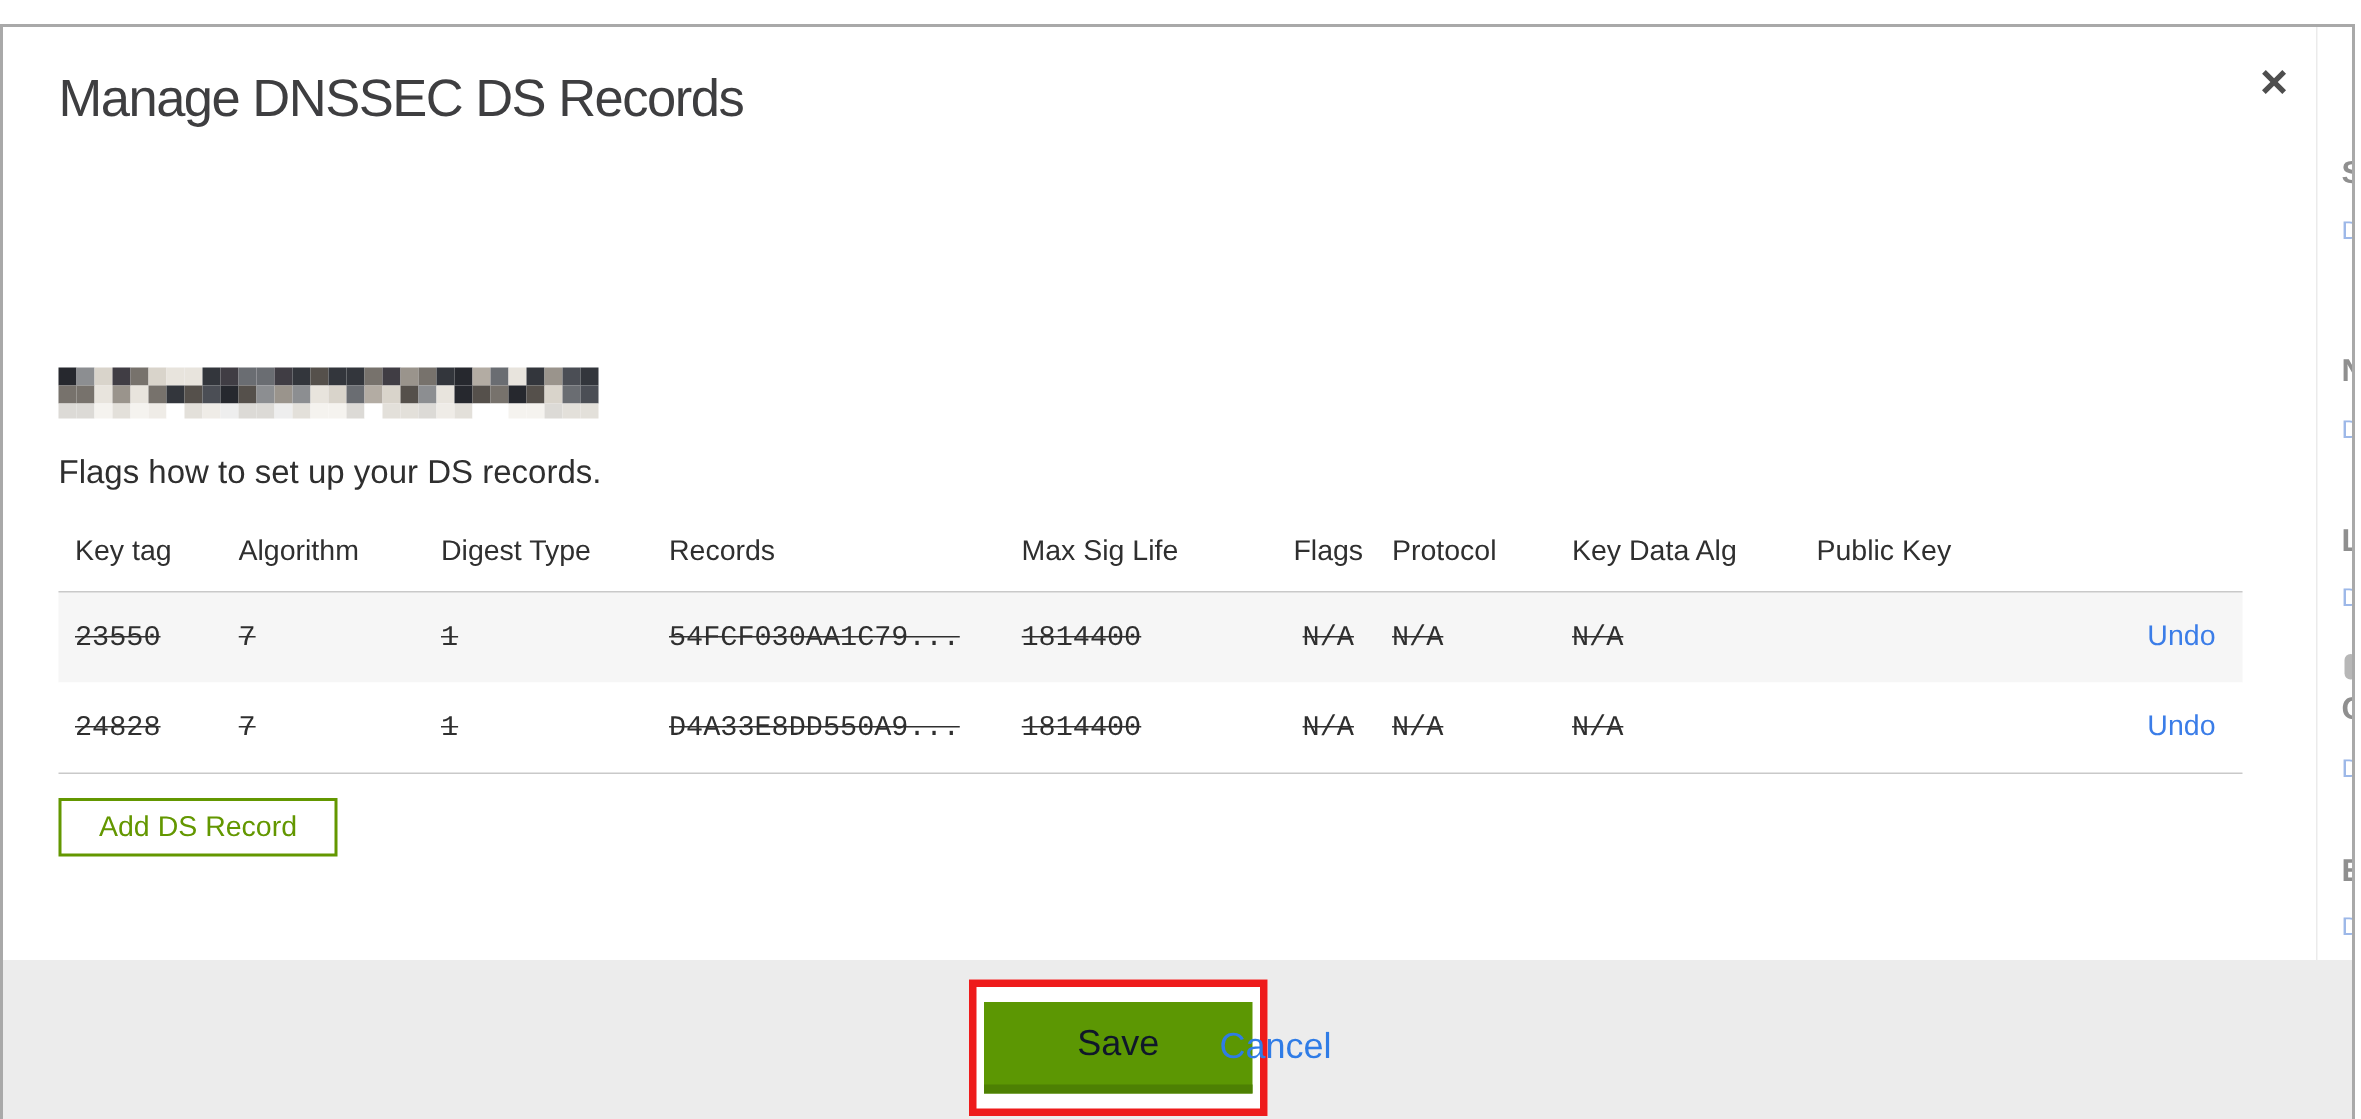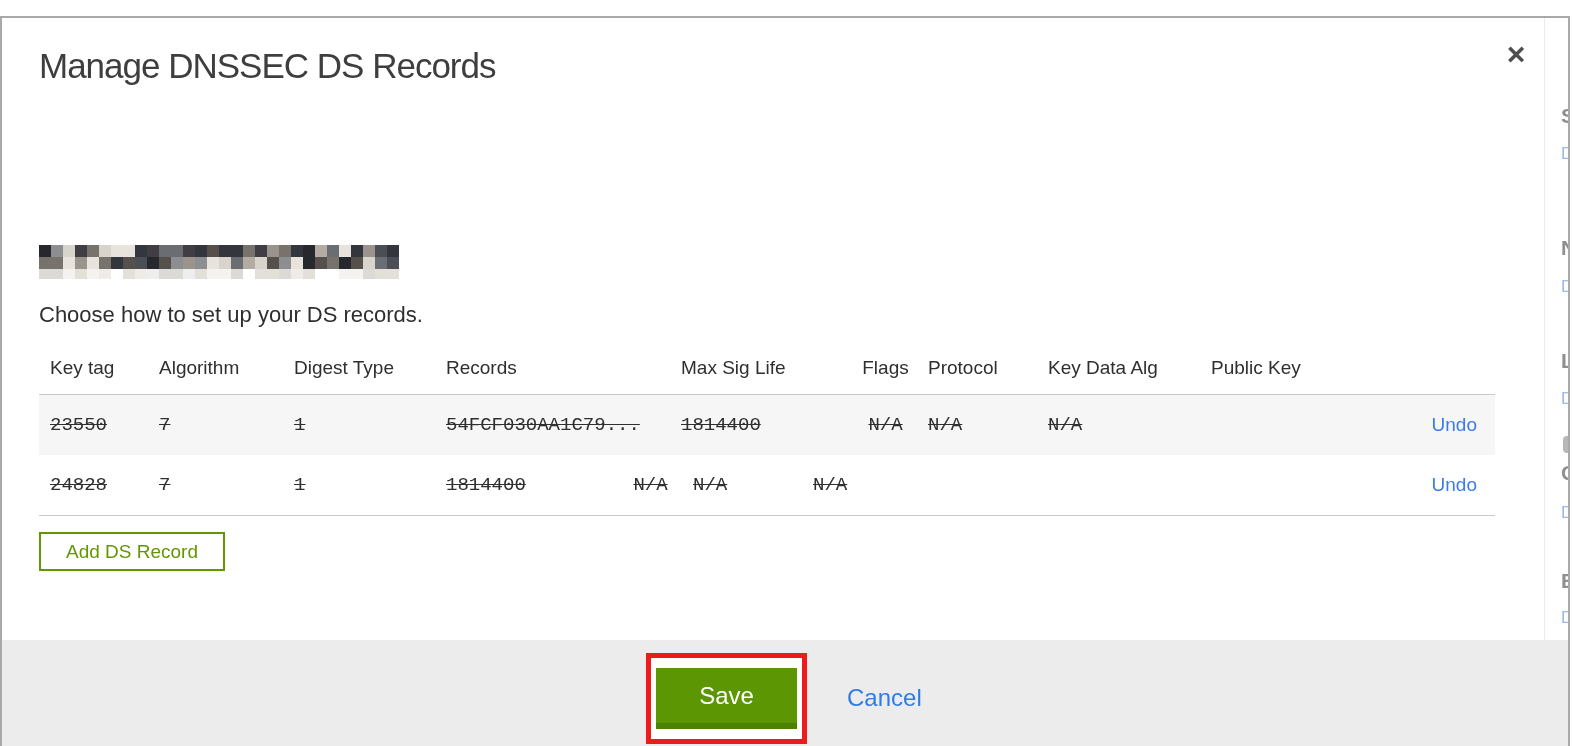--- a/index.html
+++ b/index.html
@@ -24,22 +24,22 @@
   .c5{width:85px;text-align:center;}.c6{width:120px;}.c7{width:163px;}.c8{width:140px;}
   .c9{flex:1 1 auto;text-align:right;padding-right:18px;}
   .strike{text-decoration:line-through;font-family:Liberation Mono, monospace;}
   .link{color:#3b7de8;text-decoration:none;cursor:pointer;}
 
   .add-btn{position:absolute;left:37px;top:514px;height:39px;padding:0 25px;background:#ffffff;border:2px solid #639700;color:#639700;font-size:19px;line-height:35px;box-sizing:border-box;cursor:pointer;font-family:inherit;}
 
   .footer{position:absolute;left:0;top:622px;bottom:0;width:1566px;background:#ececec;}
 
   .annotation-box{position:absolute;left:644px;top:635px;border:5px solid #ee1b1b;background:#ffffff;padding:10px 5px;}
-  .save-btn{display:block;width:141px;height:61px;background:#5c9703;border:none;border-bottom:6px solid #4d8003;color:#ffffff;font-size:24px;cursor:pointer;font-family:inherit;box-sizing:border-box;}
-  .cancel-link{position:absolute;left:845px;top:666px;font-size:24px;color:#2f7ce6;text-decoration:none;cursor:pointer;}
+  .save-btn{display:block;width:179px;height:61px;background:#5c9703;border:none;border-bottom:6px solid #4d8003;color:#0f172a;font-size:24px;cursor:pointer;font-family:inherit;box-sizing:border-box;}
+  .cancel-link{position:absolute;left:811px;top:666px;font-size:24px;color:#2f7ce6;text-decoration:none;cursor:pointer;}
 
   .modal-edge-line{position:absolute;left:1542px;top:0;height:622px;width:1px;background:#ebebeb;}
   .page-divider-line{position:absolute;left:1566px;top:0;height:622px;width:1px;background:#dcdcdc;}
   .bg-strip{position:absolute;left:1559px;top:0;width:9px;height:622px;overflow:hidden;}
   .bg-strip .frag{position:absolute;left:0;white-space:nowrap;}
   .frag.gray{font-weight:700;font-size:21px;color:#8f8f8f;}
   .frag.blue{font-size:17px;color:#9db8e8;}
   .scroll-thumb{position:absolute;left:1561px;top:418px;width:8px;height:17px;background:#b7b7b7;border-radius:4px;}
 </style>
 </head>
@@ -49,21 +49,21 @@
 
   <div class="title">Manage DNSSEC DS Records</div>
   <div class="close-x">×</div>
 
   <div class="mosaic">
       <div style="height: 12px;"><span class="px" style="background: rgb(38, 40, 46);"></span><span class="px" style="background: rgb(140, 142, 145);"></span><span class="px" style="background: rgb(217, 212, 203);"></span><span class="px" style="background: rgb(64, 61, 68);"></span><span class="px" style="background: rgb(119, 114, 108);"></span><span class="px" style="background: rgb(217, 212, 203);"></span><span class="px" style="background: rgb(232, 228, 221);"></span><span class="px" style="background: rgb(232, 228, 221);"></span><span class="px" style="background: rgb(51, 54, 60);"></span><span class="px" style="background: rgb(64, 61, 68);"></span><span class="px" style="background: rgb(106, 109, 114);"></span><span class="px" style="background: rgb(106, 109, 114);"></span><span class="px" style="background: rgb(64, 61, 68);"></span><span class="px" style="background: rgb(51, 54, 60);"></span><span class="px" style="background: rgb(85, 80, 75);"></span><span class="px" style="background: rgb(51, 54, 60);"></span><span class="px" style="background: rgb(51, 54, 60);"></span><span class="px" style="background: rgb(119, 114, 108);"></span><span class="px" style="background: rgb(64, 61, 68);"></span><span class="px" style="background: rgb(154, 148, 140);"></span><span class="px" style="background: rgb(119, 114, 108);"></span><span class="px" style="background: rgb(51, 54, 60);"></span><span class="px" style="background: rgb(38, 40, 46);"></span><span class="px" style="background: rgb(179, 172, 163);"></span><span class="px" style="background: rgb(106, 109, 114);"></span><span class="px" style="background: rgb(232, 228, 221);"></span><span class="px" style="background: rgb(51, 54, 60);"></span><span class="px" style="background: rgb(154, 148, 140);"></span><span class="px" style="background: rgb(75, 78, 85);"></span><span class="px" style="background: rgb(51, 54, 60);"></span></div>
       <div style="height: 12px;"><span class="px" style="background: rgb(119, 114, 108);"></span><span class="px" style="background: rgb(119, 114, 108);"></span><span class="px" style="background: rgb(232, 228, 221);"></span><span class="px" style="background: rgb(154, 148, 140);"></span><span class="px" style="background: rgb(232, 228, 221);"></span><span class="px" style="background: rgb(119, 114, 108);"></span><span class="px" style="background: rgb(51, 54, 60);"></span><span class="px" style="background: rgb(85, 80, 75);"></span><span class="px" style="background: rgb(75, 78, 85);"></span><span class="px" style="background: rgb(38, 40, 46);"></span><span class="px" style="background: rgb(85, 80, 75);"></span><span class="px" style="background: rgb(140, 142, 145);"></span><span class="px" style="background: rgb(154, 148, 140);"></span><span class="px" style="background: rgb(140, 142, 145);"></span><span class="px" style="background: rgb(232, 228, 221);"></span><span class="px" style="background: rgb(217, 212, 203);"></span><span class="px" style="background: rgb(106, 109, 114);"></span><span class="px" style="background: rgb(179, 172, 163);"></span><span class="px" style="background: rgb(217, 212, 203);"></span><span class="px" style="background: rgb(85, 80, 75);"></span><span class="px" style="background: rgb(140, 142, 145);"></span><span class="px" style="background: rgb(232, 228, 221);"></span><span class="px" style="background: rgb(38, 40, 46);"></span><span class="px" style="background: rgb(85, 80, 75);"></span><span class="px" style="background: rgb(119, 114, 108);"></span><span class="px" style="background: rgb(38, 40, 46);"></span><span class="px" style="background: rgb(85, 80, 75);"></span><span class="px" style="background: rgb(217, 212, 203);"></span><span class="px" style="background: rgb(106, 109, 114);"></span><span class="px" style="background: rgb(75, 78, 85);"></span></div>
       <div style="height: 10px;"><span class="px" style="background: rgb(220, 218, 214); height: 10px;"></span><span class="px" style="background: rgb(220, 218, 214); height: 10px;"></span><span class="px" style="background: rgb(245, 243, 239); height: 10px;"></span><span class="px" style="background: rgb(227, 224, 218); height: 10px;"></span><span class="px" style="background: rgb(245, 243, 239); height: 10px;"></span><span class="px" style="background: rgb(239, 236, 231); height: 10px;"></span><span class="px" style="background: rgb(255, 255, 255); height: 10px;"></span><span class="px" style="background: rgb(227, 224, 218); height: 10px;"></span><span class="px" style="background: rgb(239, 236, 231); height: 10px;"></span><span class="px" style="background: rgb(238, 238, 238); height: 10px;"></span><span class="px" style="background: rgb(220, 218, 214); height: 10px;"></span><span class="px" style="background: rgb(220, 218, 214); height: 10px;"></span><span class="px" style="background: rgb(238, 238, 238); height: 10px;"></span><span class="px" style="background: rgb(227, 224, 218); height: 10px;"></span><span class="px" style="background: rgb(245, 243, 239); height: 10px;"></span><span class="px" style="background: rgb(245, 243, 239); height: 10px;"></span><span class="px" style="background: rgb(220, 218, 214); height: 10px;"></span><span class="px" style="background: rgb(255, 255, 255); height: 10px;"></span><span class="px" style="background: rgb(227, 224, 218); height: 10px;"></span><span class="px" style="background: rgb(227, 224, 218); height: 10px;"></span><span class="px" style="background: rgb(220, 218, 214); height: 10px;"></span><span class="px" style="background: rgb(239, 236, 231); height: 10px;"></span><span class="px" style="background: rgb(227, 224, 218); height: 10px;"></span><span class="px" style="background: rgb(255, 255, 255); height: 10px;"></span><span class="px" style="background: rgb(255, 255, 255); height: 10px;"></span><span class="px" style="background: rgb(245, 243, 239); height: 10px;"></span><span class="px" style="background: rgb(245, 243, 239); height: 10px;"></span><span class="px" style="background: rgb(220, 218, 214); height: 10px;"></span><span class="px" style="background: rgb(227, 224, 218); height: 10px;"></span><span class="px" style="background: rgb(227, 224, 218); height: 10px;"></span></div>
     </div>
 
-  <div class="subtitle">Choose how to set up your DS records.</div>
+  <div class="subtitle">Flags how to set up your DS records.</div>
 
   <div class="trow thead">
     <div class="c c0">Key tag</div>
     <div class="c c1">Algorithm</div>
     <div class="c c2">Digest Type</div>
     <div class="c c3">Records</div>
     <div class="c c4">Max Sig Life</div>
     <div class="c c5">Flags</div>
     <div class="c c6">Protocol</div>
     <div class="c c7">Key Data Alg</div>
@@ -81,20 +81,21 @@
     <div class="c c6 strike">N/A</div>
     <div class="c c7 strike">N/A</div>
     <div class="c c8 strike"></div>
     <div class="c c9"><a class="link">Undo</a></div>
   </div>
 
   <div class="trow r1">
     <div class="c c0 strike">24828</div>
     <div class="c c1 strike">7</div>
     <div class="c c2 strike">1</div>
+    <div class="c c3 strike">D4A33E8DD550A9...</div>
     <div class="c c4 strike">1814400</div>
     <div class="c c5 strike">N/A</div>
     <div class="c c6 strike">N/A</div>
     <div class="c c7 strike">N/A</div>
     <div class="c c8 strike"></div>
     <div class="c c9"><a class="link">Undo</a></div>
   </div>
 
   <button class="add-btn">Add DS Record</button>
 

